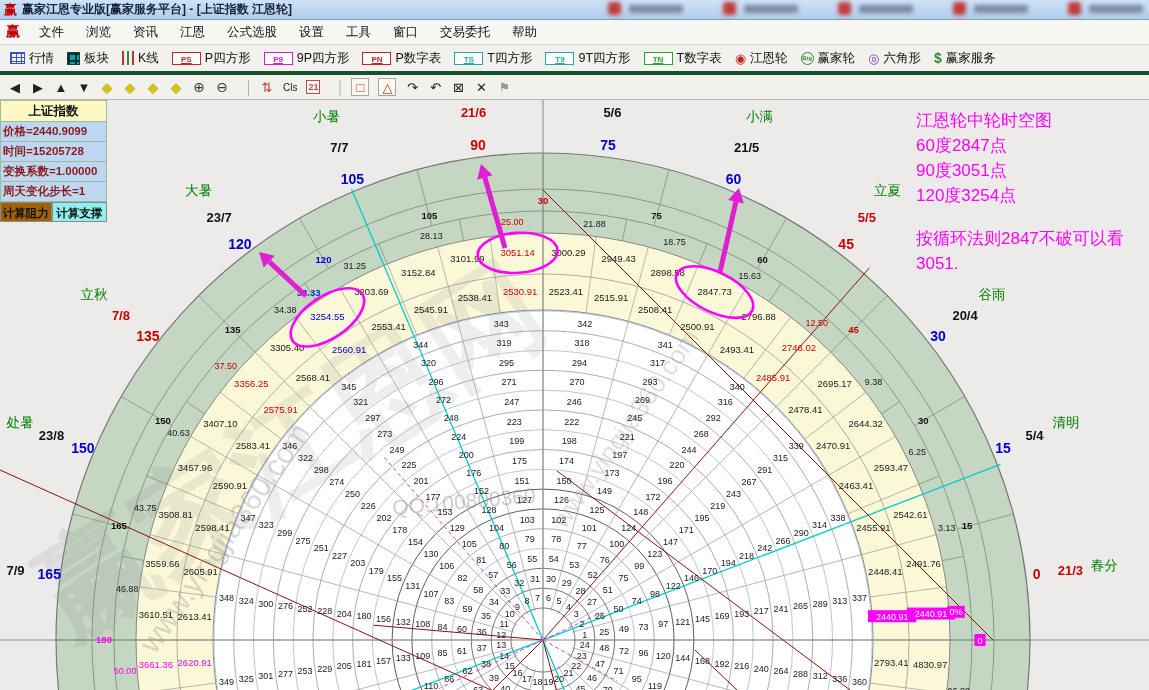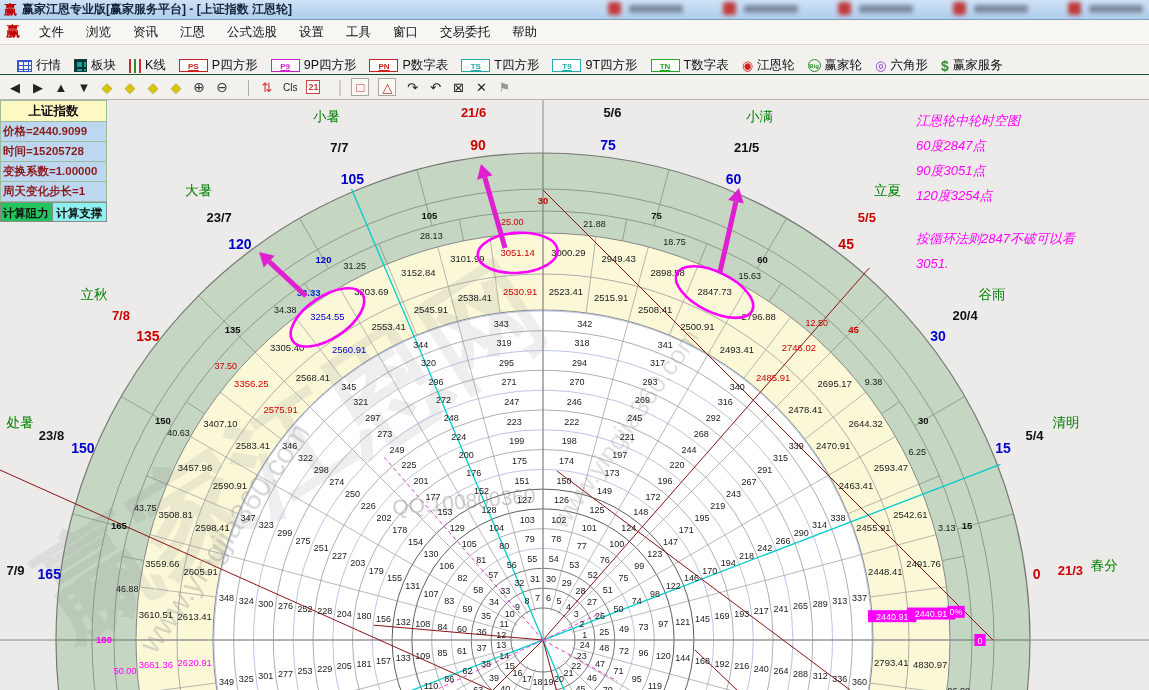--- a/index.html
+++ b/index.html
@@ -7,21 +7,21 @@
   .titlebar{height:20px;background:linear-gradient(#CFE2F6,#AECDEC);display:flex;align-items:center;position:relative;border-bottom:1px solid #7F9DB9;box-sizing:border-box;}
   .titlebar .logo{color:#C00000;font-weight:bold;font-size:13px;margin:0 5px 0 4px;}
   .titlebar .t-text{font-size:12px;font-weight:bold;color:#15253C;white-space:nowrap;}
   .redactions{position:absolute;right:6px;top:2px;display:flex;gap:40px;}
   .redaction{display:flex;align-items:center;gap:8px;filter:blur(2px);}
   .redaction .rsq{width:13px;height:13px;background:#C23B3B;border-radius:3px;}
   .redaction .rbar{width:54px;height:8px;background:#7C8AA0;border-radius:2px;}
   .menubar{height:25px;background:#F7F6F3;display:flex;align-items:center;border-bottom:1px solid #D8D5CF;box-sizing:border-box;}
   .menubar .logo{color:#C00000;font-weight:bold;font-size:14px;margin:0 8px 0 6px;}
   .menu-item{font-size:12.5px;color:#111;padding:0 11px;cursor:default;}
-  .toolbar1{height:30px;background:#F2F1ED;display:flex;align-items:flex-end;border-bottom:1px solid #14532d;box-sizing:border-box;padding-left:17px;}
+  .toolbar1{height:30px;background:#F2F1ED;display:flex;align-items:center;border-bottom:4px solid #14532d;box-sizing:border-box;padding-left:10px;}
   .tb1-item{display:flex;align-items:center;margin-right:13px;font-size:12.5px;color:#111;}
   .tb1-item .ic{margin-right:4px;}
   .badge{display:inline-block;width:29px;height:13px;font-size:8px;font-weight:bold;text-align:center;line-height:13px;background:#fff;border:1px solid;box-sizing:border-box;text-decoration:underline;}
   .ic-table{display:inline-block;width:15px;height:12px;border:1px solid #3355CC;background-image:linear-gradient(#3355CC 1px,transparent 1px),linear-gradient(90deg,#3355CC 1px,transparent 1px);background-size:5px 4px;box-sizing:border-box;}
   .ic-blocks{display:inline-block;width:13px;height:13px;background:#17A0A0;border:1px solid #143;background-image:linear-gradient(#0A3030 2px,transparent 2px),linear-gradient(90deg,#0A3030 2px,transparent 2px);background-size:7px 7px;box-sizing:border-box;}
   .ic-candles{display:inline-block;width:12px;height:14px;background:linear-gradient(90deg,#C03030 0 2px,transparent 2px 5px,#2E8B2E 5px 7px,transparent 7px 10px,#C03030 10px 12px);}
   .ic-target{color:#C22;font-size:13px;}
   .ic-hex{color:#8833CC;font-size:13px;}
   .ic-dollar{color:#2E8B2E;font-weight:bold;font-size:14px;}
   .ic-big{display:inline-flex;align-items:center;justify-content:center;width:13px;height:13px;border:1.5px solid #2E8B2E;border-radius:50%;color:#2E8B2E;font-size:6px;font-weight:bold;box-sizing:border-box;}
@@ -35,23 +35,23 @@
   .tb2-item.cal{display:inline-block;border:1px solid #C44;color:#C44;font-size:9px;font-weight:bold;width:14px;height:14px;line-height:13px;background:#fff;box-sizing:border-box;}
   .tb2-item.shape{color:#B33;border:1px solid #A9A69F;background:#FBFAF2;width:18px;height:18px;line-height:17px;box-sizing:border-box;}
   .tb2-item.gray{color:#999;}
   .content{position:relative;width:1149px;height:590px;background:#ECEBE9;}
   #wheel-svg{position:absolute;left:0;top:0;}
   .panel{position:absolute;left:0;top:0;width:107px;z-index:5;font-weight:bold;}
   .panel .hdr{background:#fef9c3;border:1px solid #9DBB9D;color:#111;text-align:center;font-size:12.5px;height:20px;line-height:20px;}
   .panel .row{background:#BDD7F0;border:1px solid #9DBB9D;border-top:none;color:#8B1A1A;font-size:11.5px;height:19px;line-height:19px;padding-left:2px;overflow:hidden;white-space:nowrap;}
   .panel .btns{display:flex;}
   .panel .btn{font-size:11.5px;height:20px;line-height:20px;text-align:center;color:#111;border:1px solid #8A8A8A;box-sizing:border-box;cursor:default;}
-  .panel .btn.b1{width:71px;background:#22c55e;}
+  .panel .btn.b1{width:71px;background:#a16207;}
   .panel .btn.b2{width:76px;background:#8FF0F0;}
-  .annotation{position:absolute;left:916px;top:8px;z-index:6;color:#FF00FF;font-size:13px;line-height:25px;white-space:nowrap;font-style:italic;}
+  .annotation{position:absolute;left:916px;top:8px;z-index:6;color:#FF00FF;font-size:17px;line-height:25px;white-space:nowrap;}
   .annotation .gap{height:18px;}
 </style>
 </head>
 <body>
 
 <div class="titlebar">
   <span class="logo">赢</span>
   <span class="t-text">赢家江恩专业版[赢家服务平台] - [上证指数 江恩轮]</span>
   <div class="redactions">
       <div class="redaction">

